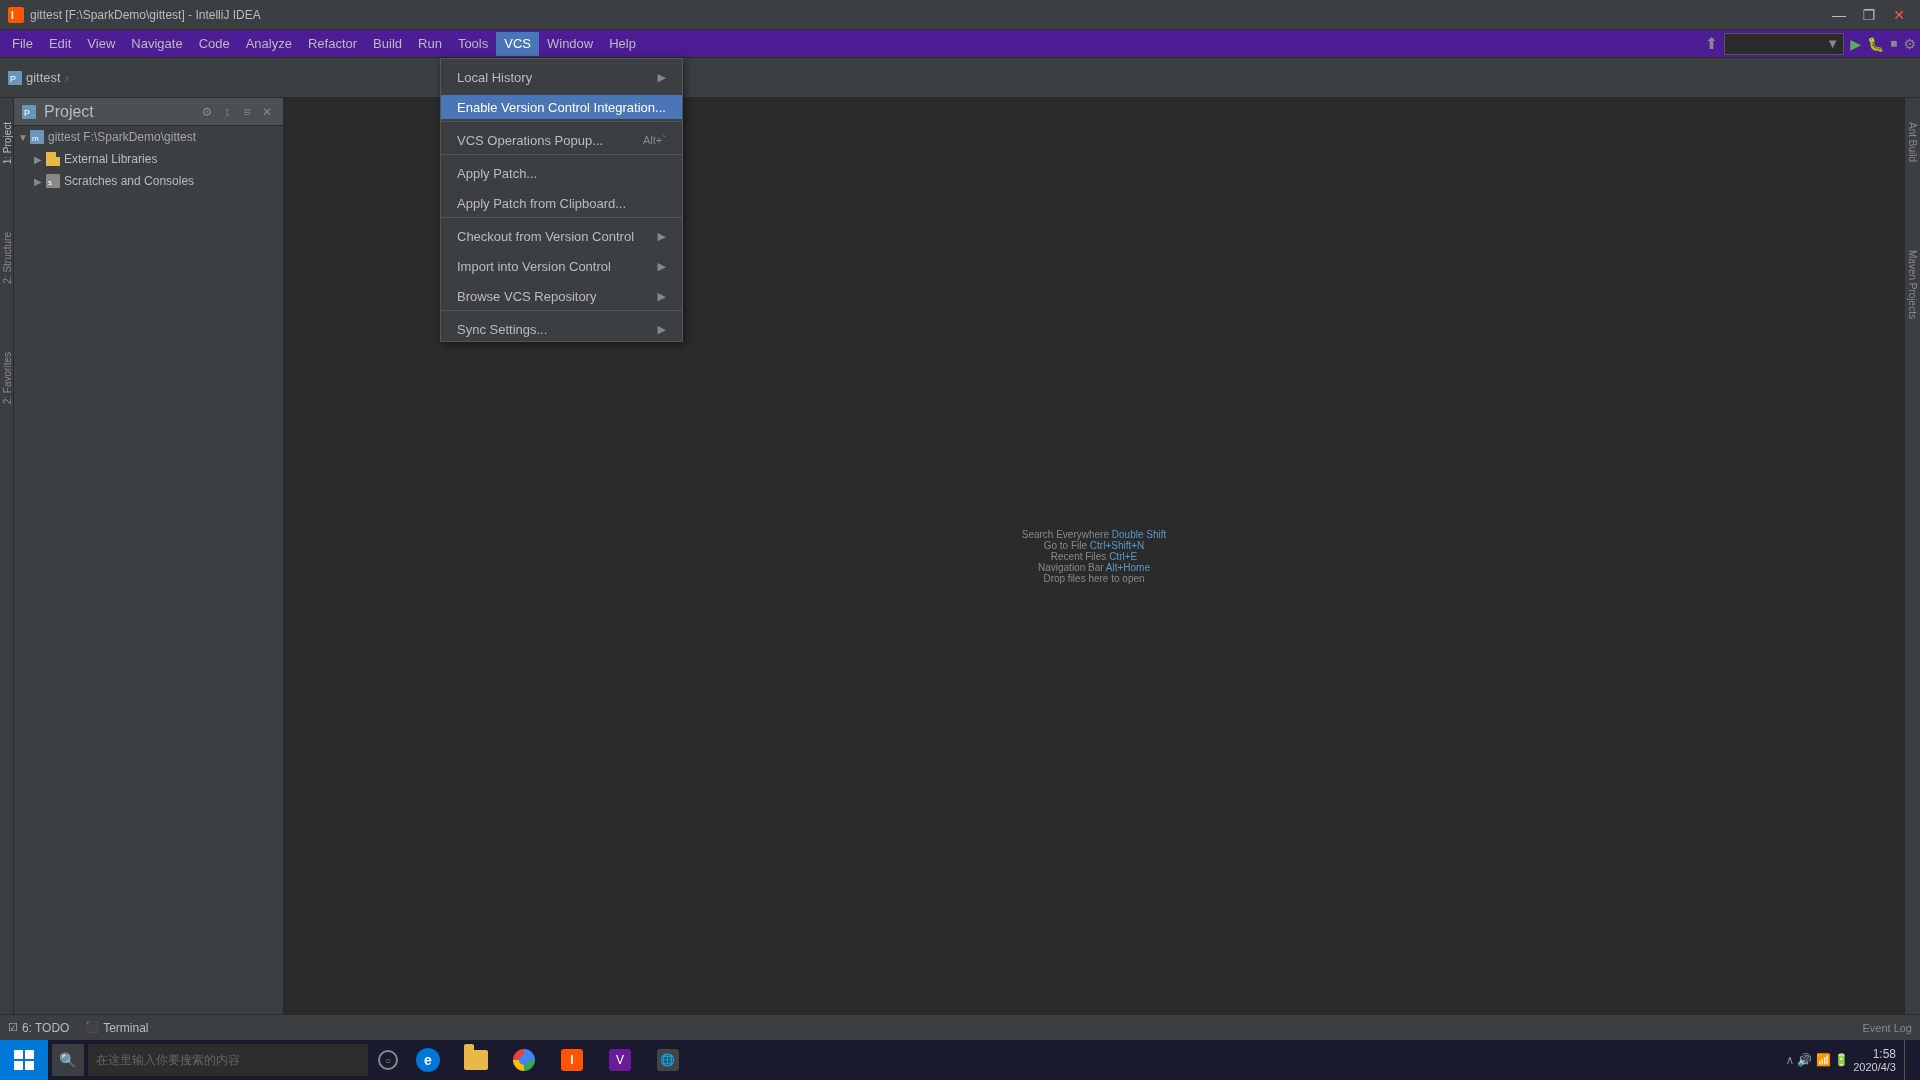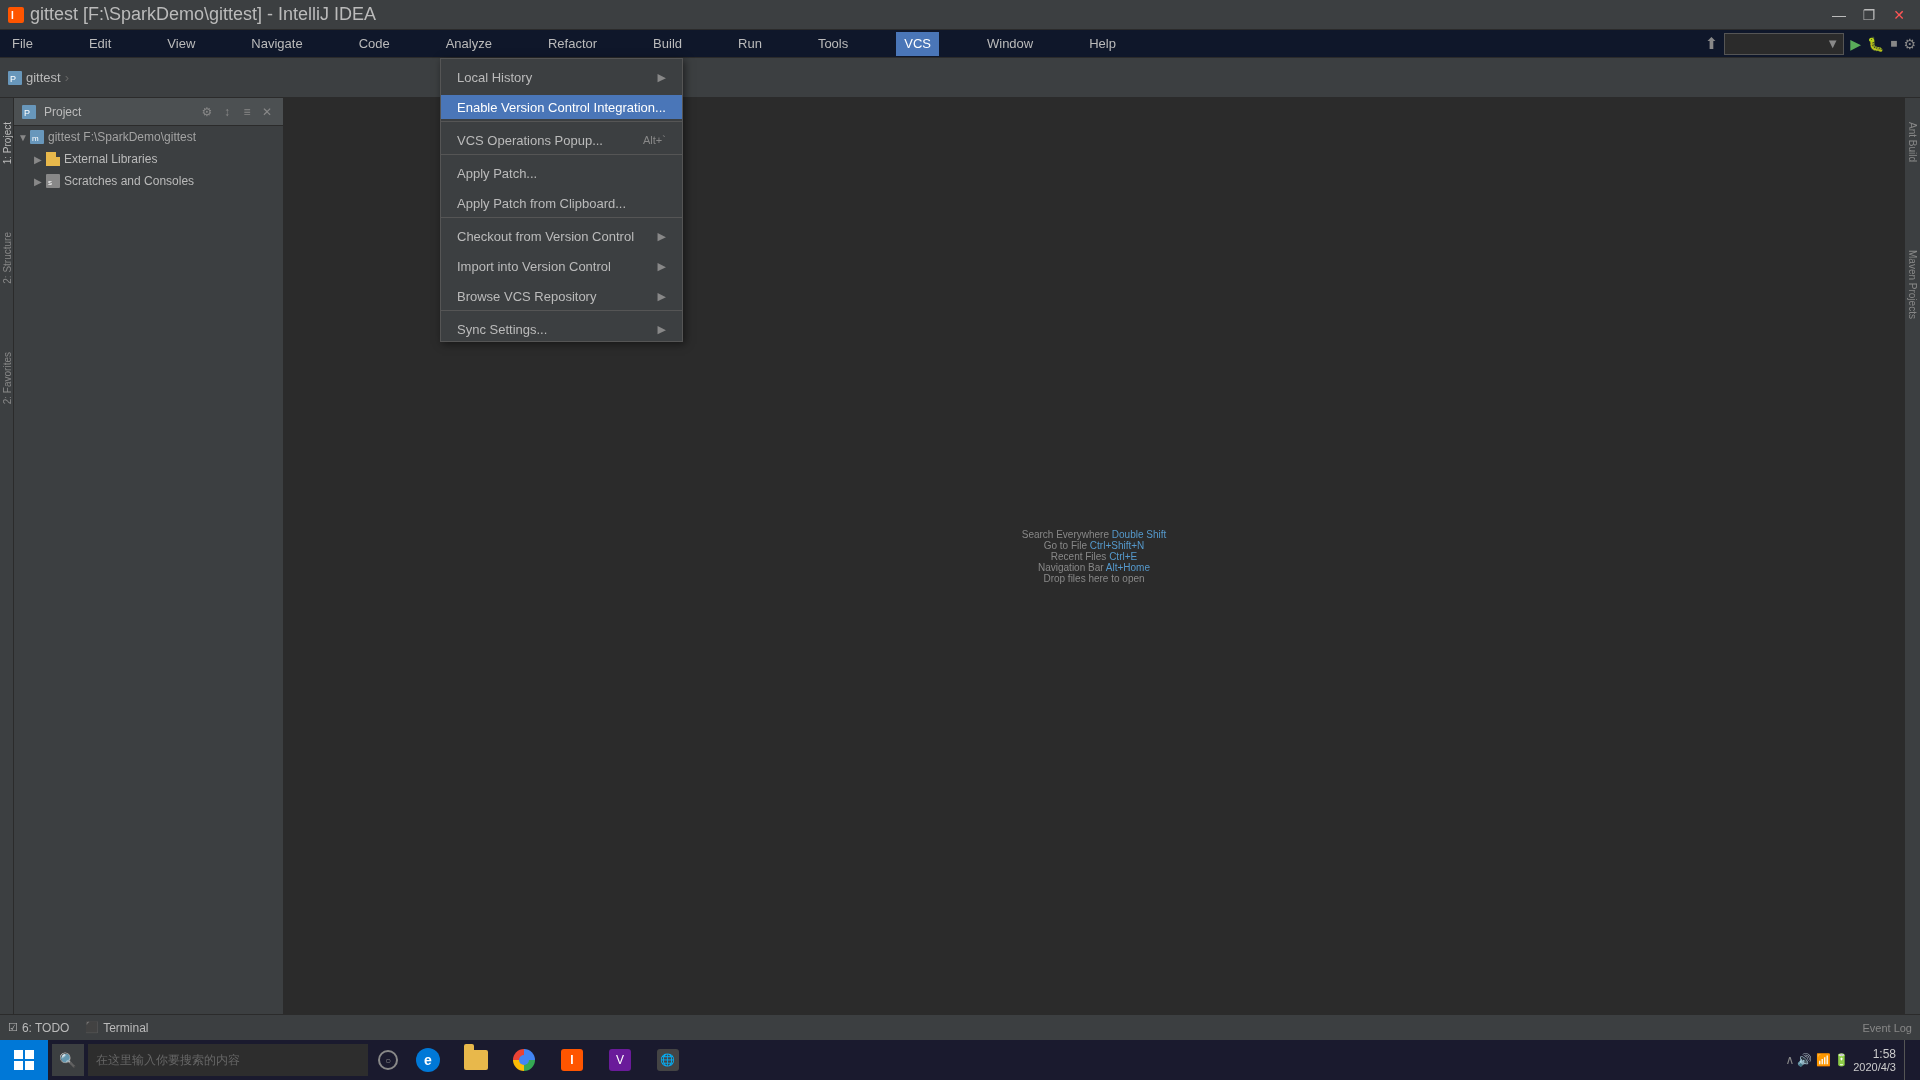--- a/index.html
+++ b/index.html
@@ -7,33 +7,32 @@
 
     
     .title-bar {
       height: 30px;
       background: #3c3f41;
       display: flex;
       align-items: center;
       padding: 0 8px;
       border-bottom: 1px solid #2b2b2b;
     }
-    .title-bar-text { color: #bbbbbb; font-size: 18px; flex: 1; }
+    .title-bar-text { color: #bbbbbb; font-size: 12px; flex: 1; }
     .title-bar-controls { display: flex; gap: 4px; }
     .title-bar-btn { width: 26px; height: 20px; background: #3c3f41; border: none; color: #bbbbbb; cursor: pointer; font-size: 14px; display: flex; align-items: center; justify-content: center; }
 
     
     .menu-bar {
       height: 28px;
-      background: #0f172a;
+      background: #4c1d95;
       display: flex;
       align-items: center;
       padding: 0 4px;
       border-bottom: 1px solid #2b2b2b;
-      gap: 40px;
     }
     .menu-item {
       padding: 2px 8px;
       cursor: pointer;
       font-size: 13px;
       color: #bbbbbb;
       height: 24px;
       display: flex;
       align-items: center;
     }
@@ -68,21 +67,21 @@
       height: 28px;
       background: #4c5052;
       display: flex;
       align-items: center;
       padding: 0 8px;
       font-size: 12px;
       color: #bbbbbb;
       border-bottom: 1px solid #2b2b2b;
       gap: 4px;
     }
-    .panel-header-title { flex: 1; font-size: 12px; }
+    .panel-header-title { flex: 1; font-size: 16px; }
     .panel-header-icons { display: flex; gap: 4px; }
     .panel-icon-btn { width: 16px; height: 16px; cursor: pointer; color: #888; font-size: 12px; display: flex; align-items: center; justify-content: center; }
 
     .tree-item {
       display: flex;
       align-items: center;
       padding: 2px 4px;
       cursor: pointer;
       font-size: 12px;
       color: #bbbbbb;

